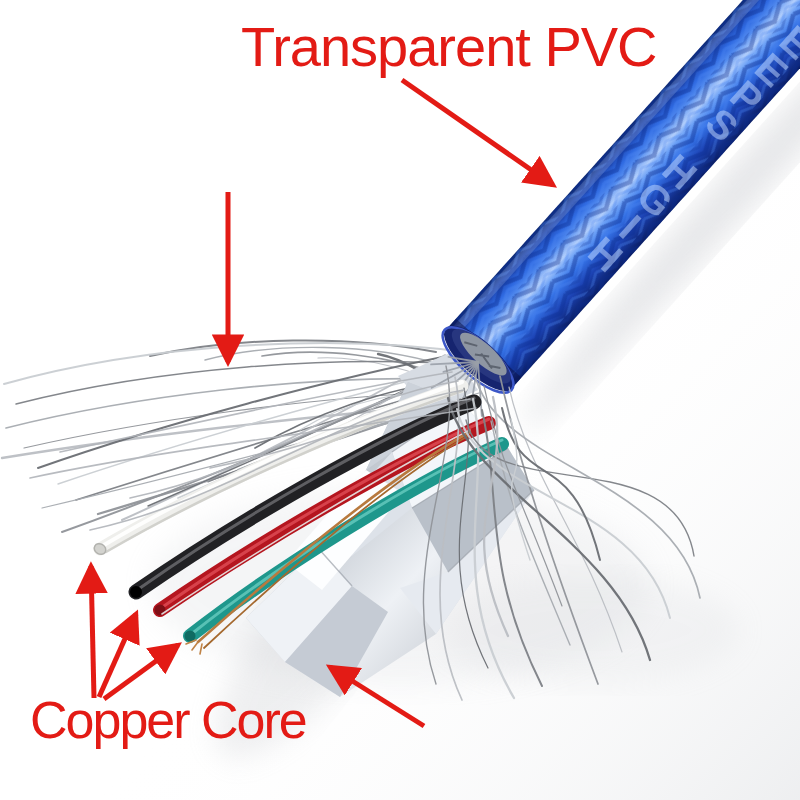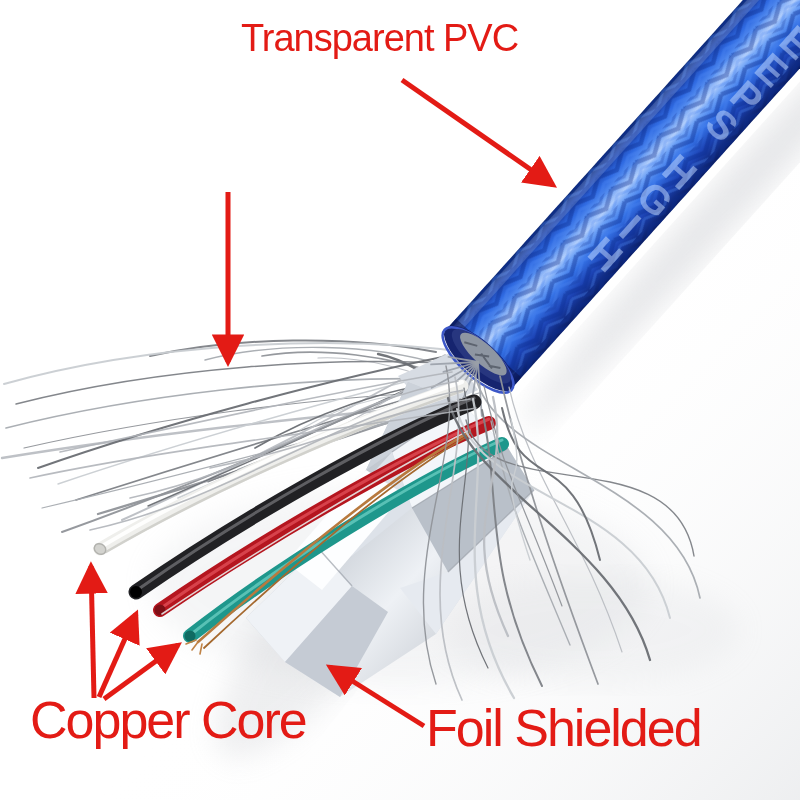--- a/index.html
+++ b/index.html
@@ -1,21 +1,21 @@
 <!DOCTYPE html>
 <html style="--accent: #e31b15; --wire-white: #efefec; --wire-black: #212124; --wire-red: #b5161f; --wire-teal: #1e978c; --wire-copper: #b87a3f;"><head>
 <meta charset="utf-8">
 <style>
   html,body{margin:0;padding:0;background:#fff;}
   .scene{position:relative;width:800px;height:800px;overflow:hidden;
          font-family:"Liberation Sans",sans-serif;background:#ffffff;}
   .scene svg{position:absolute;left:0;top:0;}
   .label{position:absolute;color:var(--accent,#e31b15);line-height:1;
          white-space:nowrap;font-weight:400;}
-  .lab-pvc{left:241px;top:19px;font-size:38px;letter-spacing:-1px;}
+  .lab-pvc{left:241px;top:19px;font-size:56px;letter-spacing:-1px;}
   .lab-metal{left:46px;top:133px;font-size:52px;letter-spacing:-2px;}
   .lab-copper{left:30px;top:694px;font-size:52px;letter-spacing:-2px;}
   .lab-foil{left:426px;top:702px;font-size:52px;letter-spacing:-2px;}
 </style>
 </head>
 <body style="background: rgb(255, 255, 255);">
 
 <div class="scene">
 
 <svg width="800" height="800" viewBox="0 0 800 800">
@@ -212,15 +212,14 @@
     <g>
       <path d="M94 698 L91 566" marker-end="url(#arrowHead)"></path>
       <path d="M99 697 L136 614" marker-end="url(#arrowHead)"></path>
       <path d="M104 699 L178 645" marker-end="url(#arrowHead)"></path>
     </g>
   </g>
 </svg>
 
 <div class="label lab-pvc">Transparent PVC</div>
 <div class="label lab-copper">Copper Core</div>
-<div class="label lab-foil">Foil Shielded</div>
 
 </div>
 
 </body></html>

